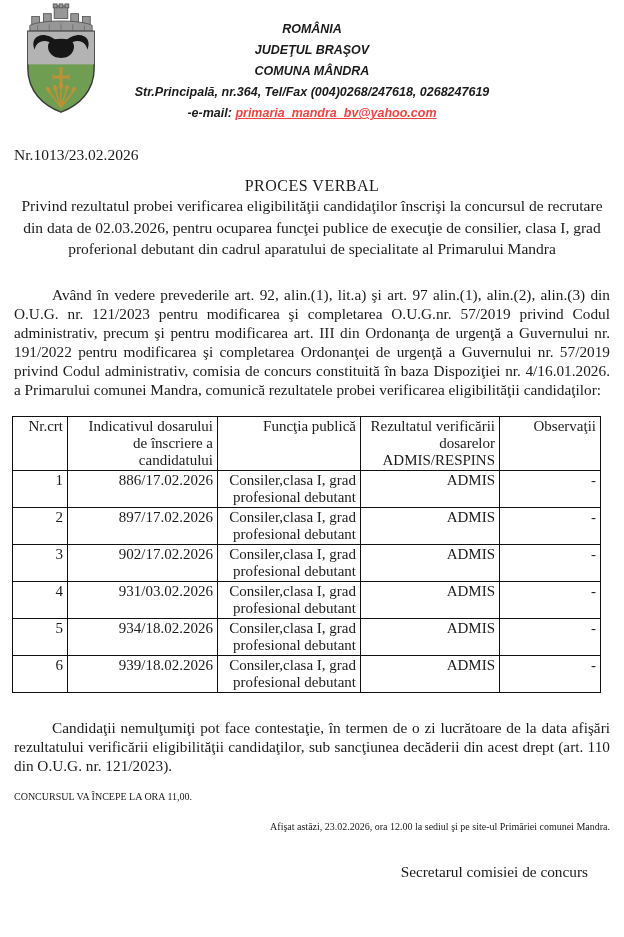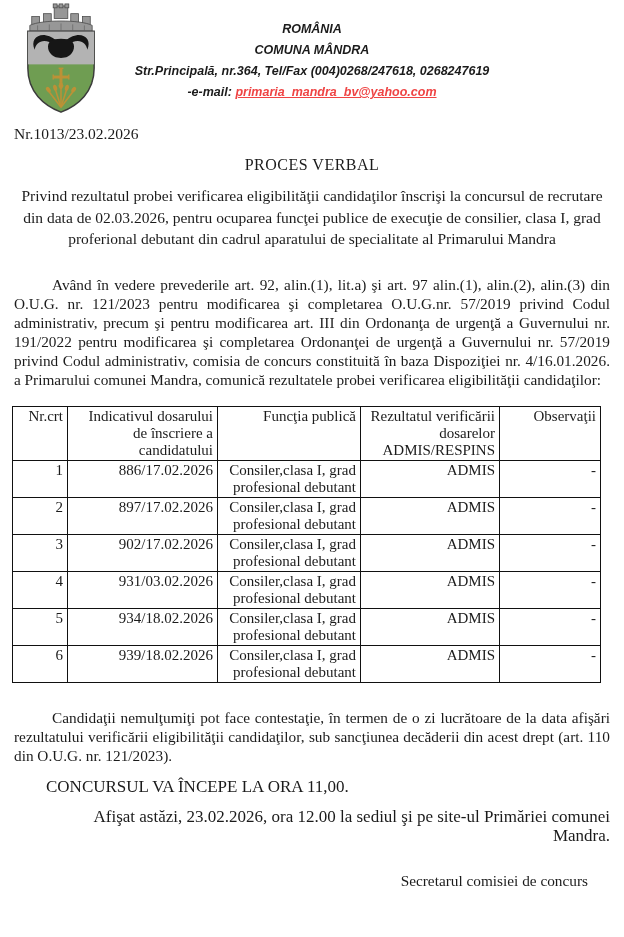--- a/index.html
+++ b/index.html
@@ -20,28 +20,28 @@
     padding-top:19px;
     font-family:"Liberation Sans",sans-serif;
     font-weight:bold;font-style:italic;
     font-size:12.5px;line-height:21px;
   }
   .email-line a{text-decoration:underline;}
   .doc-nr{font-size:15.5px;margin-top:22px;}
 
   
   .title{text-align:center;font-size:16px;margin-top:13px;letter-spacing:.5px;}
-  .subtitle{text-align:center;font-size:15.5px;line-height:21.5px;margin-top:11px;}
+  .subtitle{text-align:center;font-size:15.5px;line-height:21.5px;}
 
   
   .para{font-size:15.3px;line-height:19px;text-align:justify;text-indent:38px;}
   .p1{margin-top:25px;}
   .p2{margin-top:25px;}
   .p3{margin-top:11px;}
-  .line-plain{font-size:17px;line-height:19px;margin-left:32px;}
+  .line-plain{font-size:10px;line-height:19px;}
   .line-concurs{margin-top:12px;}
   .line-afisat{margin-top:11px;text-align:right;}
   .sig{margin-top:27px;text-align:right;padding-right:22px;font-size:15.3px;}
 
   
   table.results{
     border-collapse:collapse;
     width:588px;
     margin-top:17px;
     margin-left:-2px;
@@ -129,20 +129,21 @@
       <ellipse cx="40" cy="84" rx="2" ry="3.4"></ellipse>
       <ellipse cx="46" cy="86" rx="2" ry="3.2" transform="rotate(15 46 86)"></ellipse>
       <ellipse cx="53" cy="88" rx="2" ry="3.2" transform="rotate(35 53 88)"></ellipse>
     </g>
   </svg>
 
   <div class="content">
 
     <div class="head-text">
       <div>ROMÂNIA</div>
+      <div>JUDEŢUL BRAŞOV</div>
       <div>COMUNA MÂNDRA</div>
       <div>Str.Principală, nr.364, Tel/Fax (004)0268/247618, 0268247619</div>
       <div class="email-line"><span>-e-mail: </span><a href="#" style="color:#ef4444">primaria_mandra_bv@yahoo.com</a></div>
     </div>
 
     <div class="doc-nr">Nr.1013/23.02.2026</div>
 
     <div class="title">PROCES VERBAL</div>
 
     <div class="subtitle">Privind rezultatul probei verificarea eligibilităţii candidaţilor înscrişi la concursul de recrutare din data de 02.03.2026, pentru ocuparea funcţei publice de execuţie de consilier, clasa I, grad proferional debutant din cadrul aparatului de specialitate al Primarului Mandra</div>

